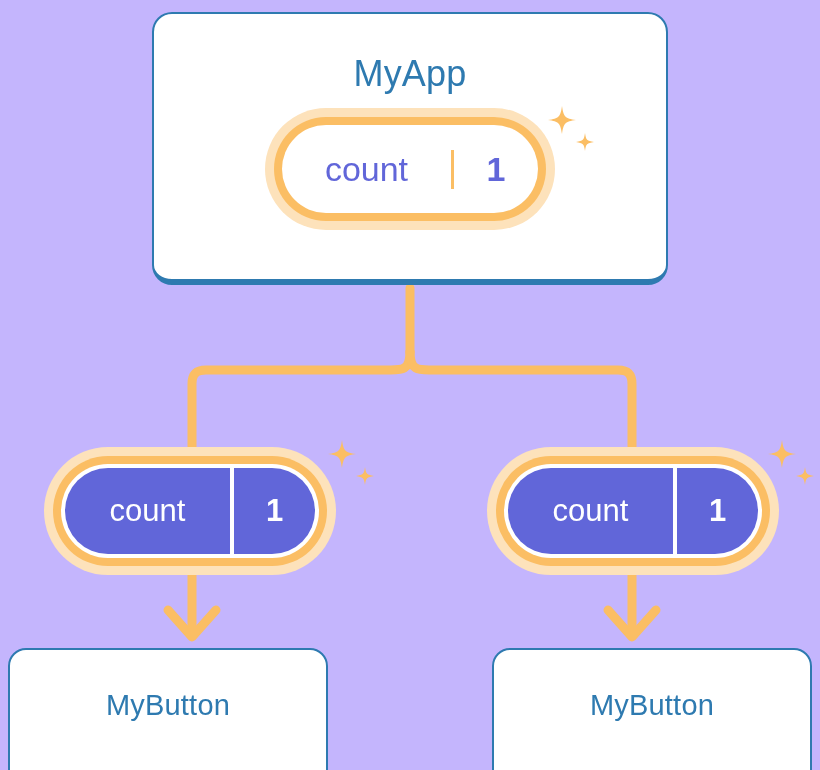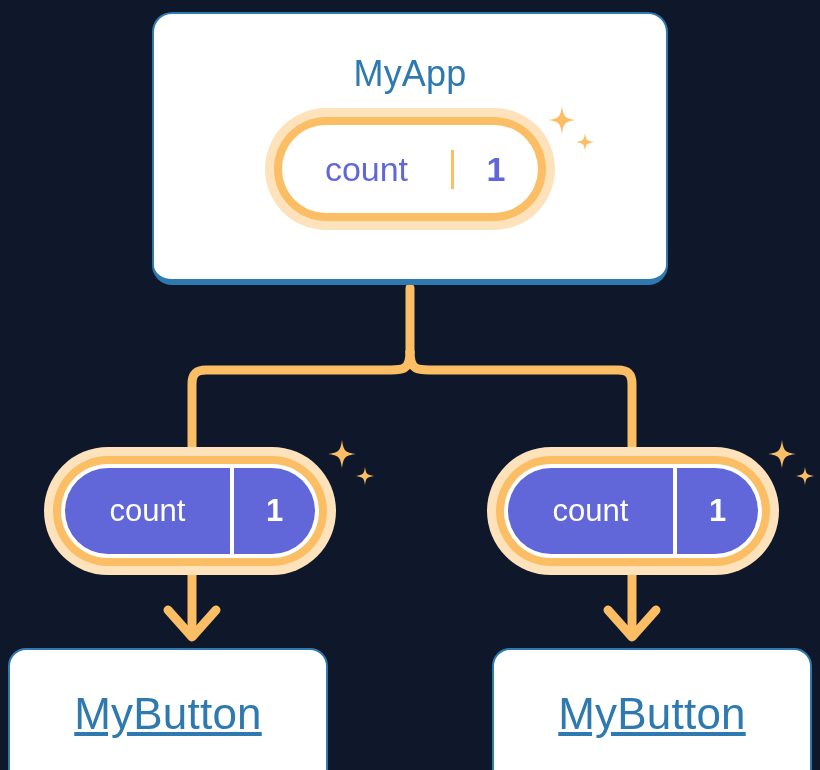--- a/index.html
+++ b/index.html
@@ -9,21 +9,21 @@
   body {
     width: 820px;
     height: 770px;
     overflow: hidden;
     font-family: "Liberation Sans", sans-serif;
   }
   #stage {
     position: relative;
     width: 820px;
     height: 770px;
-    background: #0f172a;
+    background: #c4b5fd;
     overflow: hidden;
   }
 
   
   #connectors {
     position: absolute;
     left: 0; top: 0;
     width: 820px; height: 770px;
     z-index: 1;
   }
@@ -64,22 +64,21 @@
   .button-card {
     width: 320px;
     height: 140px;
     top: 648px;
     border-radius: 18px;
   }
   #button-card-left  { left: 8px; }
   #button-card-right { left: 492px; }
   .button-card .card-title {
     top: 39px;
-    font-size: 44px;
-    text-decoration: underline;
+    font-size: 29px;
   }
 
   
   .pill-wrap {
     position: absolute;
     z-index: 4;
   }
   
   .pill-halo {
     position: absolute;

